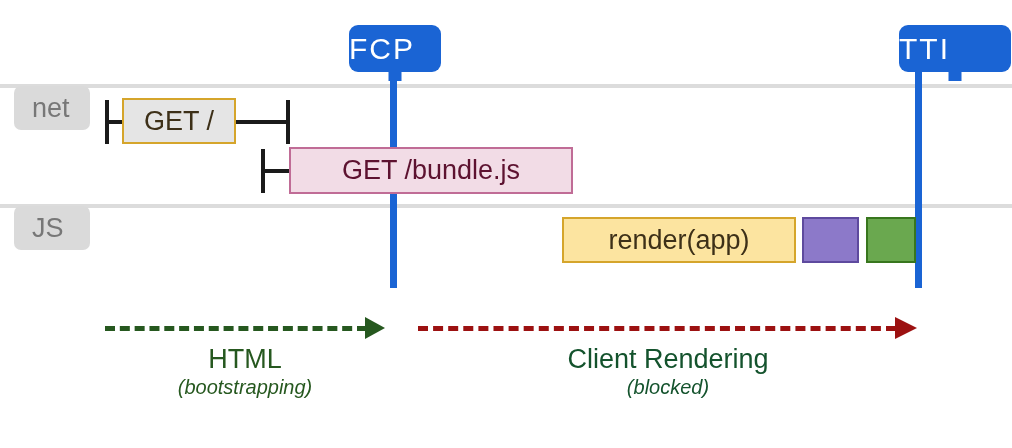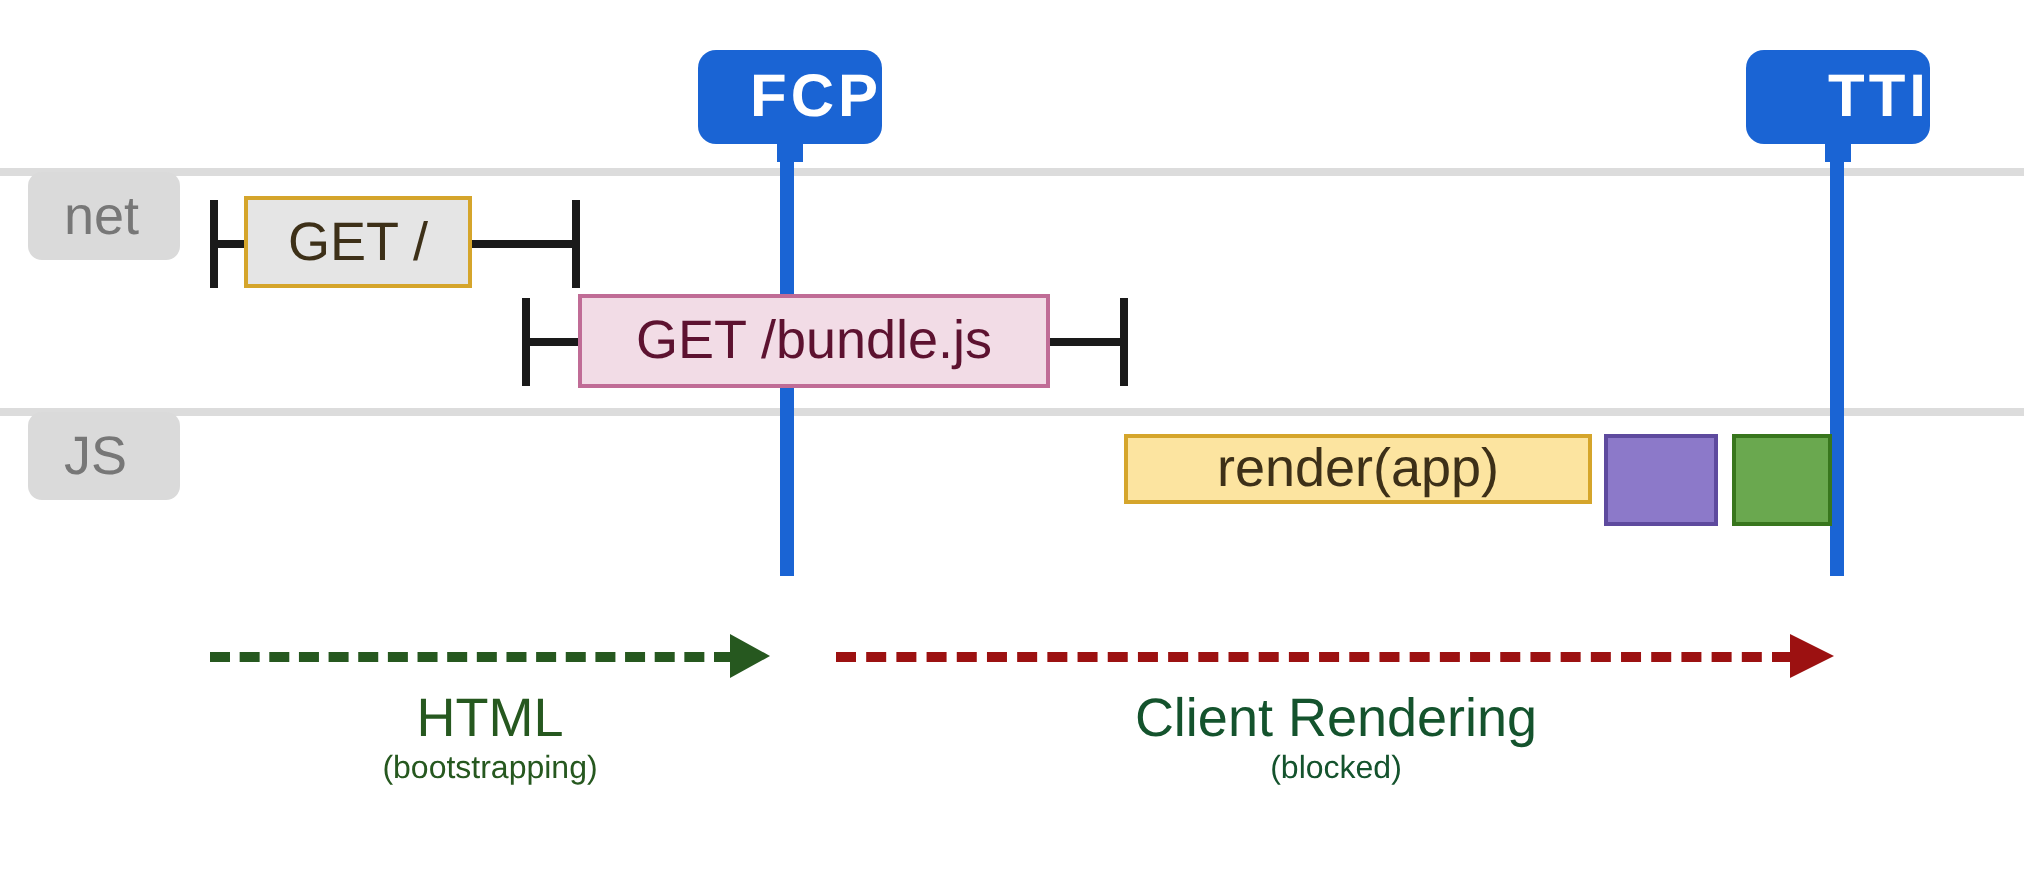--- a/index.html
+++ b/index.html
@@ -17,26 +17,26 @@
     background: #ffffff;
     overflow: hidden;
   }
 
   
   .marker-badge {
     position: absolute;
     background: #1a64d4;
     border-radius: 9px;
     color: #ffffff;
-    font-weight: bold;
+    font-weight: normal;
     font-size: 30px;
     letter-spacing: 2px;
     display: flex;
     align-items: center;
-    justify-content: flex-end;
+    justify-content: flex-start;
     box-sizing: border-box;
   }
   .marker-badge .badge-tail {
     position: absolute;
     bottom: -9px;
     left: 50%;
     transform: translateX(-50%);
     width: 13px;
     height: 10px;
     background: #1a64d4;
@@ -133,21 +133,22 @@
     position: absolute;
     text-align: center;
     line-height: 1.18;
   }
   .phase-label .phase-title {
     display: block;
     font-size: 27px;
   }
   .phase-label .phase-sub {
     display: block;
-    font-size: 16px;
+    font-size: 20px;
+    font-style: italic;
   }
   .green-ink { color: #26581f; text-align: center; }
   .red-ink { color: #14532d; }
 </style>
 </head>
 <body>
 
 <div id="stage">
 
   <div class="lane-rule" style="top:84px;"></div>
@@ -168,35 +169,35 @@
   <div class="whisker-line" style="left:228px; top:120px; width:62px;"></div>
   <div class="whisker-cap" style="left:286px; top:100px; height:44px;"></div>
   <div class="task-bar bar-net" style="left:122px; top:98px; width:114px; height:46px;">
     <span>GET /</span>
   </div>
 
   <div class="whisker-cap" style="left:261px; top:149px; height:44px;"></div>
   <div class="whisker-line" style="left:261px; top:169px; width:33px;"></div>
   <div class="whisker-line" style="left:519px; top:169px; width:45px;"></div>
   <div class="whisker-cap" style="left:560px; top:149px; height:44px;"></div>
-  <div class="task-bar bar-bundle" style="left:289px; top:147px; width:236px; height:47px;">
+  <div class="task-bar bar-bundle" style="left:289px; top:147px; width:284px; height:47px;">
     <span>GET /bundle.js</span>
   </div>
 
-  <div class="task-bar bar-render" style="left:562px; top:217px; width:234px; height:35px;">
+  <div class="task-bar bar-render" style="left:562px; top:217px; width:234px; height:46px;">
     <span>render(app)</span>
   </div>
   <div class="task-bar block-purple" style="left:802px; top:217px; width:57px; height:46px;"></div>
   <div class="task-bar block-green" style="left:866px; top:217px; width:50px; height:46px;"></div>
 
   <div class="marker-badge" style="left:349px; top:25px; width:92px; height:47px;">
     <span>FCP</span>
     <span class="badge-tail"></span>
   </div>
-  <div class="marker-badge" style="left:873px; top:25px; width:92px; height:47px;">
+  <div class="marker-badge" style="left:899px; top:25px; width:112px; height:47px;">
     <span>TTI</span>
     <span class="badge-tail"></span>
   </div>
 
   <div class="phase-arrow-line" style="left:105px; top:326px; width:262px; border-top-color:#26581f;"></div>
   <div class="phase-arrow-head" style="left:365px; top:317px; border-left:20px solid #26581f;"></div>
   <div class="phase-label green-ink" style="left:105px; top:344px; width:280px;">
     <span class="phase-title">HTML</span>
     <span class="phase-sub">(bootstrapping)</span>
   </div>

